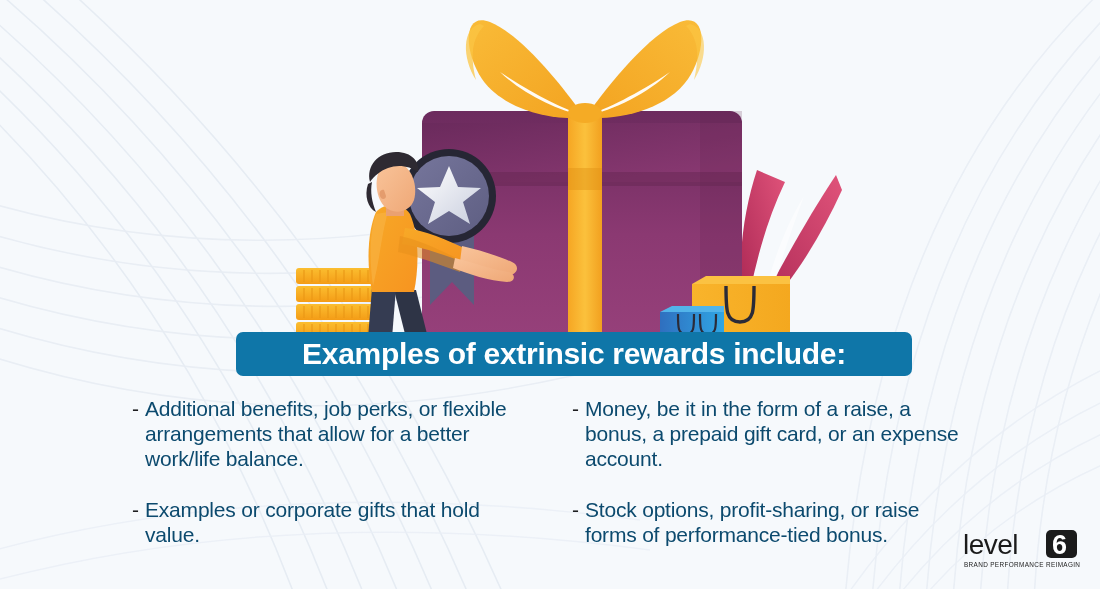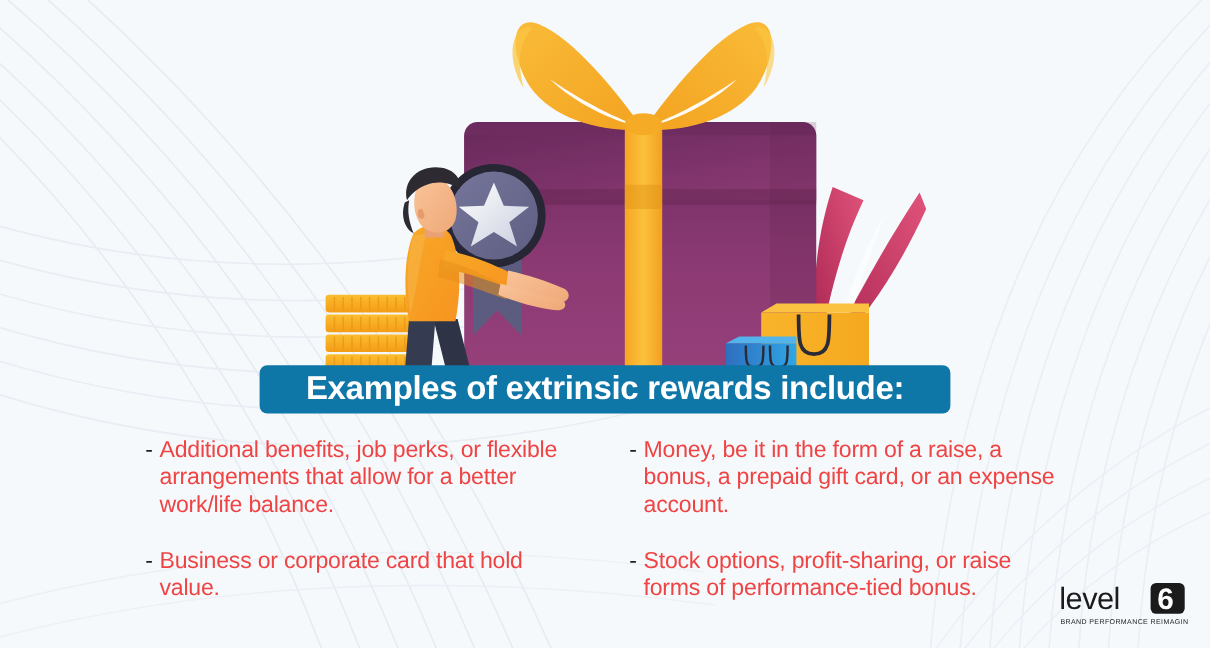--- a/index.html
+++ b/index.html
@@ -37,21 +37,21 @@
     width: 1100px;
     height: 589px;
     pointer-events: none;
   }
 
   
   #heading-banner {
     position: absolute;
     left: 236px;
     top: 332px;
-    width: 628px;
+    width: 676px;
     height: 44px;
     background: #0f76a8;
     border-radius: 7px;
     display: flex;
     align-items: center;
     justify-content: center;
   }
   #heading-banner .heading-text {
     color: #ffffff;
     font-size: 30px;
@@ -76,21 +76,21 @@
     margin-bottom: 26px;
   }
   .bullet-dash {
     color: #1d1d1f;
     font-size: 21px;
     line-height: 25px;
     margin-right: 6px;
     flex: 0 0 auto;
   }
   .bullet-text {
-    color: #ef4444;
+    color: #0c4a6e;
     font-size: 21px;
     line-height: 25px;
     letter-spacing: -0.2px;
   }
 
   
   #logo {
     position: absolute;
     left: 962px;
     top: 527px;
@@ -304,21 +304,21 @@
 
   <div id="bullets">
 
     <div class="bullet-col">
       <div class="bullet-item">
         <span class="bullet-dash">-</span>
         <span class="bullet-text">Additional benefits, job perks, or flexible arrangements that allow for a better work/life balance.</span>
       </div>
       <div class="bullet-item">
         <span class="bullet-dash">-</span>
-        <span class="bullet-text">Business or corporate card that hold value.</span>
+        <span class="bullet-text">Examples or corporate gifts that hold value.</span>
       </div>
     </div>
 
     <div class="bullet-col">
       <div class="bullet-item">
         <span class="bullet-dash">-</span>
         <span class="bullet-text">Money, be it in the form of a raise, a bonus, a prepaid gift card, or an expense account.</span>
       </div>
       <div class="bullet-item">
         <span class="bullet-dash">-</span>

